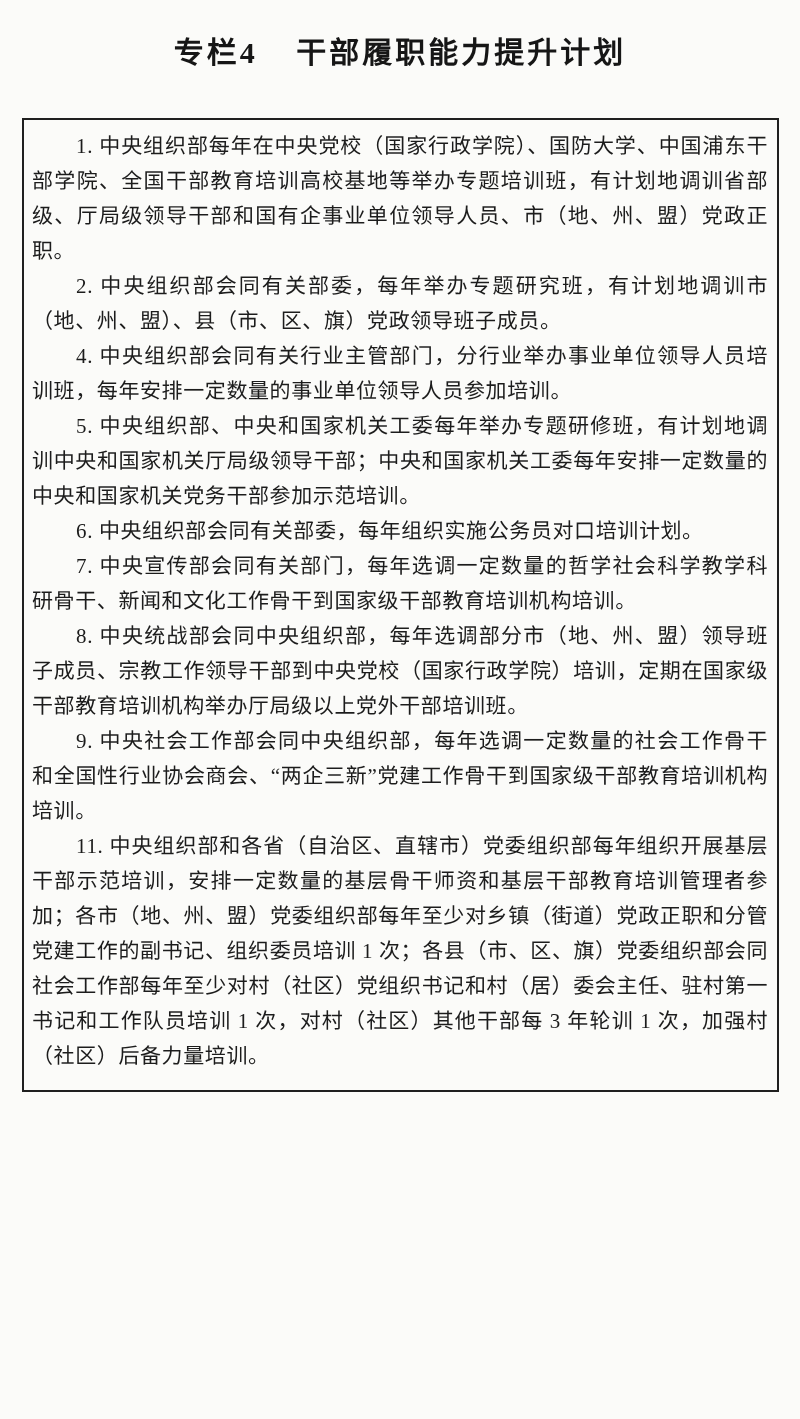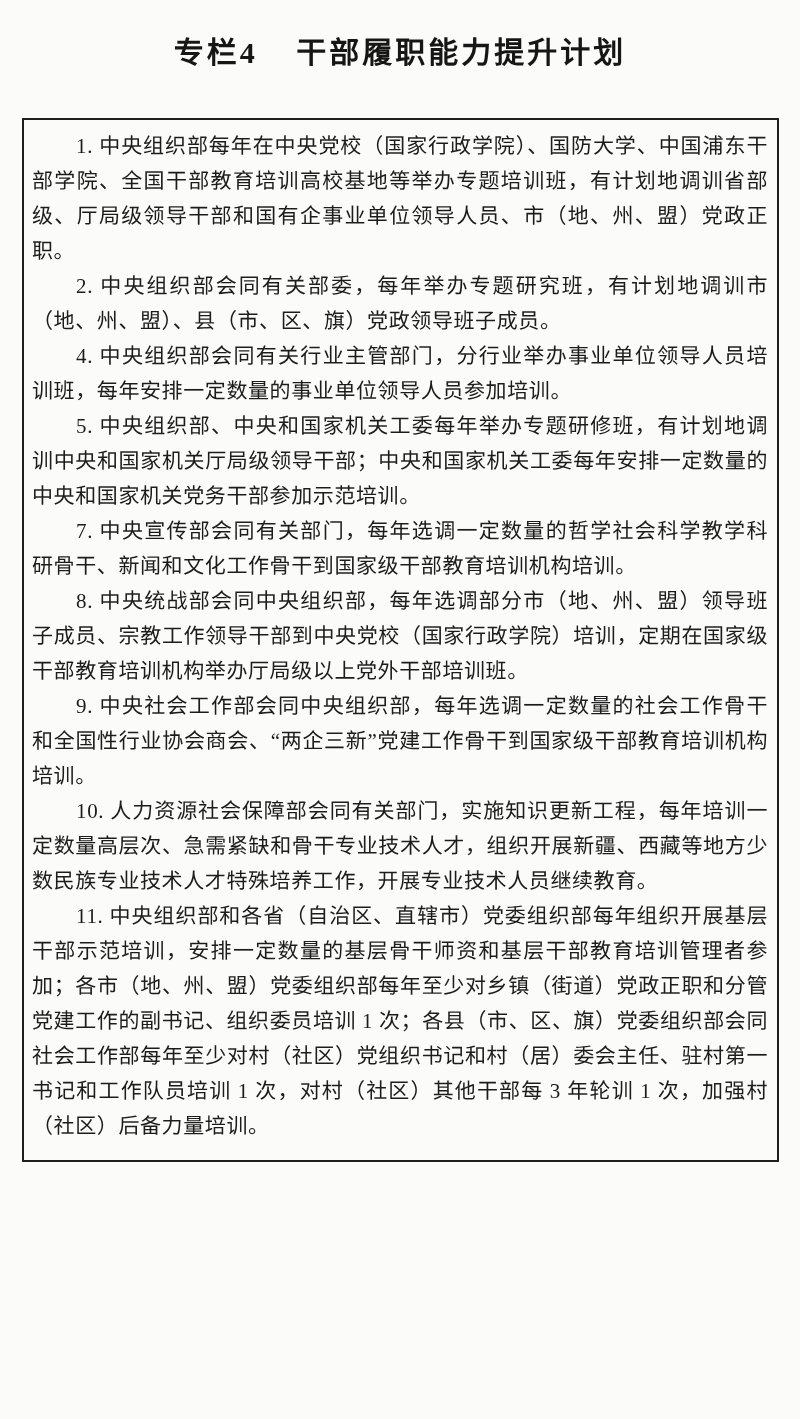--- a/index.html
+++ b/index.html
@@ -57,20 +57,20 @@
   <h1 class="title">
     <span class="title-label">专栏4</span>
     <span class="title-main">干部履职能力提升计划</span>
   </h1>
 
   <div class="content-box">
     <p class="para">1. 中央组织部每年在中央党校（国家行政学院）、国防大学、中国浦东干部学院、全国干部教育培训高校基地等举办专题培训班，有计划地调训省部级、厅局级领导干部和国有企事业单位领导人员、市（地、州、盟）党政正职。</p>
     <p class="para">2. 中央组织部会同有关部委，每年举办专题研究班，有计划地调训市（地、州、盟）、县（市、区、旗）党政领导班子成员。</p>
     <p class="para">4. 中央组织部会同有关行业主管部门，分行业举办事业单位领导人员培训班，每年安排一定数量的事业单位领导人员参加培训。</p>
     <p class="para">5. 中央组织部、中央和国家机关工委每年举办专题研修班，有计划地调训中央和国家机关厅局级领导干部；中央和国家机关工委每年安排一定数量的中央和国家机关党务干部参加示范培训。</p>
+    <p class="para">6. 中央组织部会同有关部委，每年组织实施公务员对口培训计划。</p>
     <p class="para">7. 中央宣传部会同有关部门，每年选调一定数量的哲学社会科学教学科研骨干、新闻和文化工作骨干到国家级干部教育培训机构培训。</p>
     <p class="para">8. 中央统战部会同中央组织部，每年选调部分市（地、州、盟）领导班子成员、宗教工作领导干部到中央党校（国家行政学院）培训，定期在国家级干部教育培训机构举办厅局级以上党外干部培训班。</p>
     <p class="para">9. 中央社会工作部会同中央组织部，每年选调一定数量的社会工作骨干和全国性行业协会商会、“两企三新”党建工作骨干到国家级干部教育培训机构培训。</p>
-    <p class="para">10. 人力资源社会保障部会同有关部门，实施知识更新工程，每年培训一定数量高层次、急需紧缺和骨干专业技术人才，组织开展新疆、西藏等地方少数民族专业技术人才特殊培养工作，开展专业技术人员继续教育。</p>
     <p class="para">11. 中央组织部和各省（自治区、直辖市）党委组织部每年组织开展基层干部示范培训，安排一定数量的基层骨干师资和基层干部教育培训管理者参加；各市（地、州、盟）党委组织部每年至少对乡镇（街道）党政正职和分管党建工作的副书记、组织委员培训 1 次；各县（市、区、旗）党委组织部会同社会工作部每年至少对村（社区）党组织书记和村（居）委会主任、驻村第一书记和工作队员培训 1 次，对村（社区）其他干部每 3 年轮训 1 次，加强村（社区）后备力量培训。</p>
   </div>
 
 </div>
 
 </body></html>

